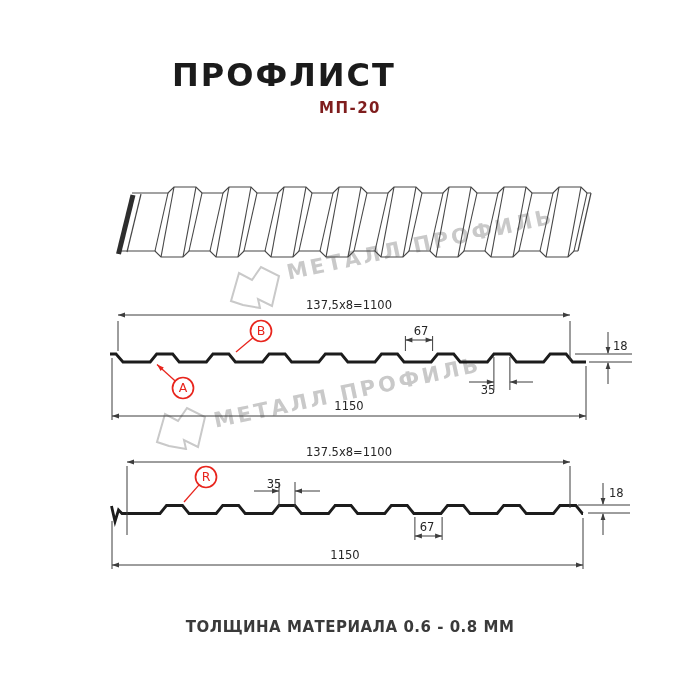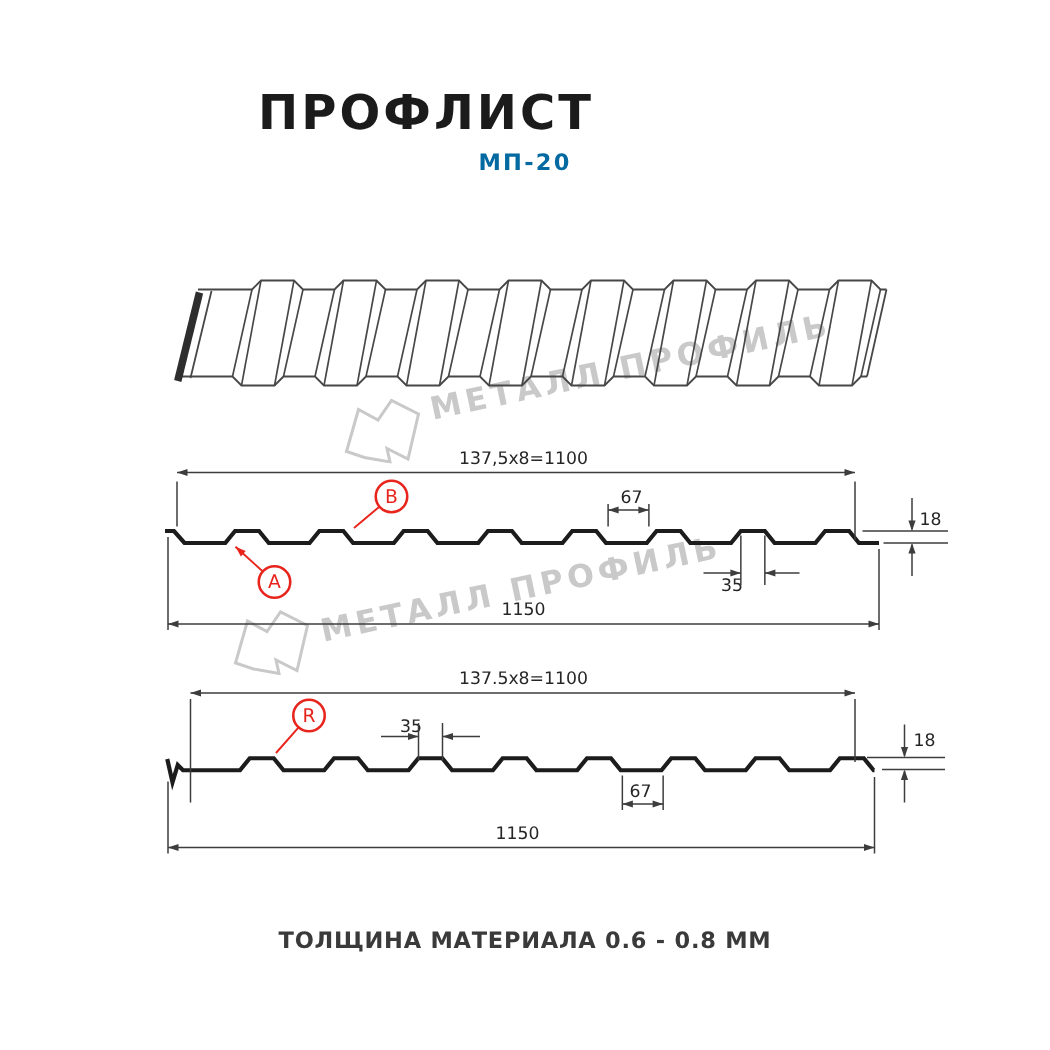--- a/index.html
+++ b/index.html
@@ -1,21 +1,21 @@
 <!DOCTYPE html>
 <html><head>
 <meta charset="utf-8">
 <style>
   html,body{margin:0;padding:0;background:#fff;}
   .stage{position:relative;width:700px;height:700px;background:#ffffff;overflow:hidden;
          font-family:"DejaVu Sans","Liberation Sans",sans-serif;}
   .title{position:absolute;top:56px;left:0;width:568px;text-align:center;
          font-size:32px;font-weight:800;letter-spacing:2px;color:#1b1b1b;}
   .subtitle{position:absolute;top:99px;left:0;width:700px;text-align:center;
-         font-size:15px;font-weight:700;letter-spacing:1.5px;color:#0369a1;}
+         font-size:15px;font-weight:700;letter-spacing:1.5px;color:#7f1d1d;}
   .footer{position:absolute;top:618px;left:0;width:700px;text-align:center;
          font-size:15px;font-weight:700;letter-spacing:0.5px;color:#3a3a3a;}
   .wm-text{position:absolute;font-weight:700;font-size:21px;letter-spacing:3px;
          color:#c9c9c9;transform:rotate(-12deg);transform-origin:0 50%;white-space:nowrap;}
   .wm-logo{position:absolute;}
   #draw{position:absolute;top:0;left:0;}
   #draw text.dim{font-family:"DejaVu Sans","Liberation Sans",sans-serif;font-size:11.5px;fill:#262626;}
   #draw text.red{font-family:"DejaVu Sans","Liberation Sans",sans-serif;font-size:12.5px;}
 </style>
 </head>

